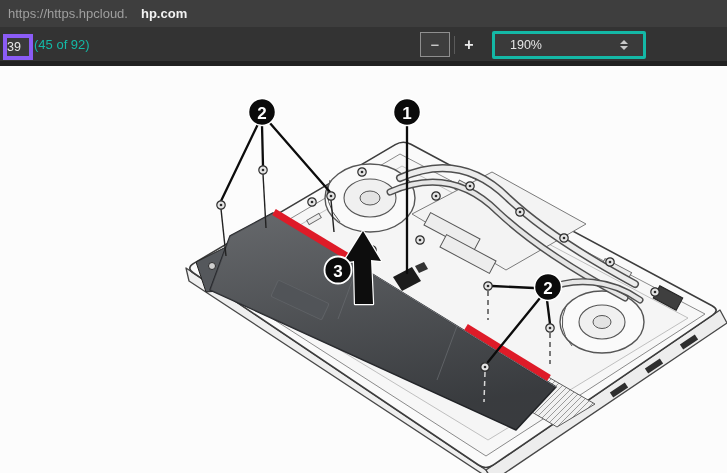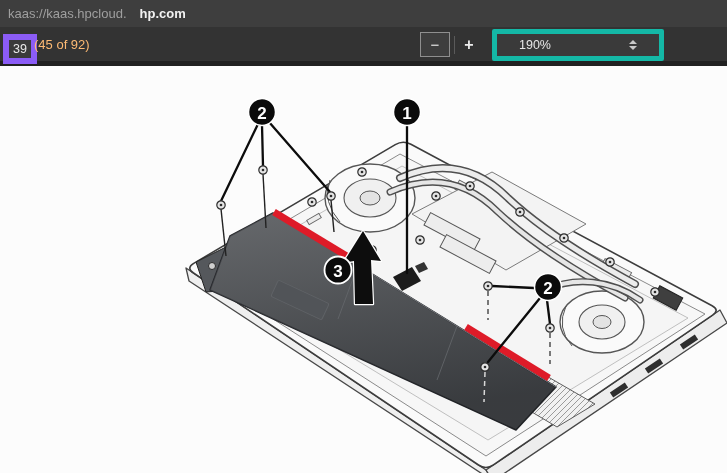--- a/index.html
+++ b/index.html
@@ -3,48 +3,48 @@
 <meta charset="utf-8">
 <style>
   html,body{margin:0;padding:0;width:727px;height:473px;overflow:hidden;
     font-family:"Liberation Sans",sans-serif;background:#fcfcfc;}
   .urlbar{height:27px;background:#3e3e3e;display:flex;align-items:center;
     padding-left:8px;font-size:13px;color:#9f9f9f;white-space:nowrap;}
   .urlbar .domain{color:#f2f2f2;font-weight:bold;margin-left:13px;}
   .toolbar{height:34px;background:#333333;position:relative;}
   .toolbar-shadow{height:5px;background:#212121;}
   .page-input{position:absolute;left:3px;top:7px;width:22px;height:18px;
-    background:#3a3a3a;border:6px solid #8b5cf6;color:#e8e8e8;font-size:12.5px;
-    text-align:center;font-family:"Liberation Sans",sans-serif;padding:0;}
-  .page-count{position:absolute;left:34px;top:10px;font-size:13px;color:#fdba74;}
+    background:#3a3a3a;border:4px solid #8b5cf6;color:#e8e8e8;font-size:12.5px;
+    font-family:"Liberation Sans",sans-serif;padding:0;}
+  .page-count{position:absolute;left:34px;top:10px;font-size:13px;color:#14b8a6;}
   .zoom-group{position:absolute;left:420px;top:5px;display:flex;align-items:center;height:25px;}
   .zoom-out{width:30px;height:25px;background:#3e3e3e;border:1px solid #8f8f8f;
     color:#ededed;font-size:15px;line-height:1;padding:0;cursor:default;
     font-family:"Liberation Sans",sans-serif;}
   .sep{width:1px;height:18px;background:#5a5a5a;margin:0 2px 0 4px;}
   .zoom-in{width:24px;height:25px;background:transparent;border:none;color:#ededed;
     font-size:16px;font-weight:bold;line-height:1;padding:0;cursor:default;
     font-family:"Liberation Sans",sans-serif;}
   .zoom-select{margin-left:11px;width:118px;height:22px;background:#3a3a3a;
-    border:5px solid #14b8a6;border-radius:2px;display:flex;align-items:center;
-    justify-content:space-between;padding:0 22px;color:#e6e6e6;font-size:12.5px;}
+    border:3px solid #14b8a6;border-radius:2px;display:flex;align-items:center;
+    justify-content:space-between;padding:0 15px;color:#e6e6e6;font-size:12.5px;}
   .spinner{display:flex;flex-direction:column;align-items:center;}
   .spinner i{display:block;width:0;height:0;border-left:4px solid transparent;
     border-right:4px solid transparent;}
   .spinner i.up{border-bottom:4px solid #c9c9c9;margin-bottom:2px;}
   .spinner i.down{border-top:4px solid #c9c9c9;}
   .content{height:407px;background:#fcfcfc;}
   svg{display:block;}
   text.callout{font-family:"Liberation Sans",sans-serif;font-weight:bold;font-size:17px;fill:#ffffff;}
 </style>
 </head>
 <body>
 
 <div class="urlbar">
-  <span>kaas://kaas.hpcloud.</span>
+  <span>https://https.hpcloud.</span>
     <span class="domain">hp.com</span>
 </div>
 
 <div class="toolbar">
   <input class="page-input" readonly="" value="39" style="">
   <span class="page-count">(45 of 92)</span>
   <div class="zoom-group">
     <button class="zoom-out">−</button>
     <div class="sep"></div>
     <button class="zoom-in">+</button>

